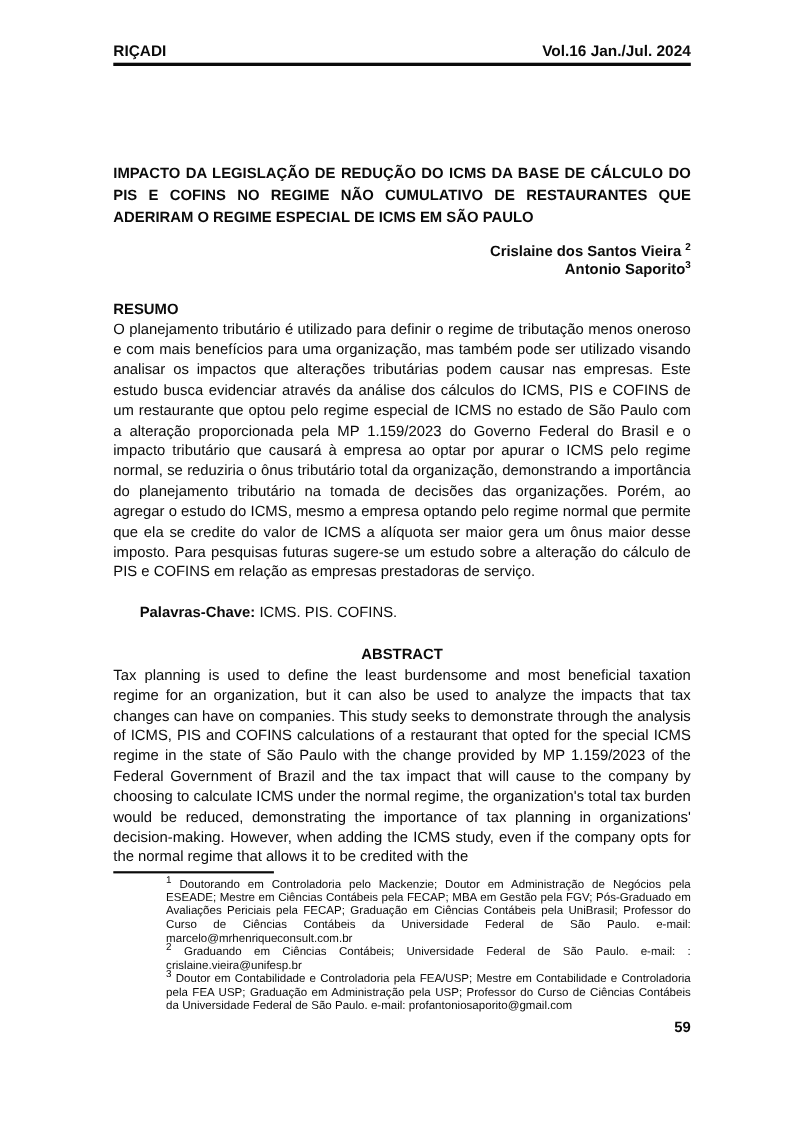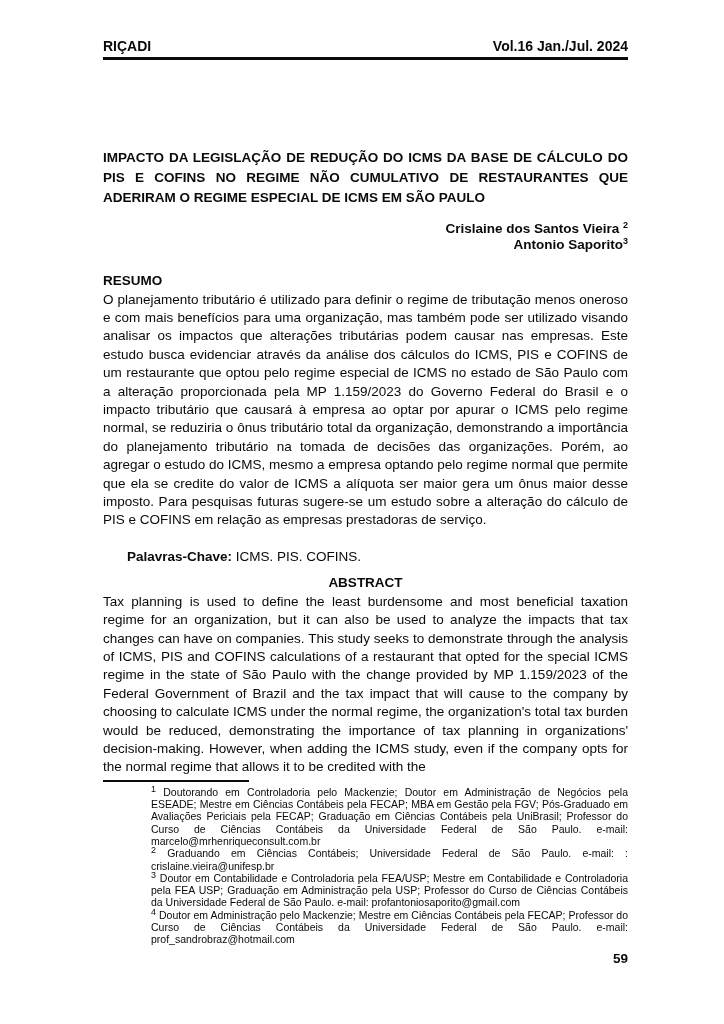--- a/index.html
+++ b/index.html
@@ -56,21 +56,21 @@
     text-align: justify;
   }
   .keywords-line {
     margin-top: 18px;
     font-size: 13.5px;
     line-height: 18.4px;
     padding-left: 24px;
   }
   .keywords-line .label { font-weight: bold; }
   .abstract-heading {
-    margin-top: 8px;
+    margin-top: 20px;
     text-align: center;
     font-size: 13.5px;
     font-weight: bold;
     line-height: 18.4px;
   }
   .footnote-rule {
     margin-top: 3px;
     width: 146px;
     border: none;
     border-top: 2.5px solid #0a0a0a;
@@ -115,18 +115,17 @@
 
   <div class="abstract-heading">ABSTRACT</div>
   <div class="body-paragraph">Tax planning is used to define the least burdensome and most beneficial taxation regime for an organization, but it can also be used to analyze the impacts that tax changes can have on companies. This study seeks to demonstrate through the analysis of ICMS, PIS and COFINS calculations of a restaurant that opted for the special ICMS regime in the state of São Paulo with the change provided by MP 1.159/2023 of the Federal Government of Brazil and the tax impact that will cause to the company by choosing to calculate ICMS under the normal regime, the organization's total tax burden would be reduced, demonstrating the importance of tax planning in organizations' decision-making. However, when adding the ICMS study, even if the company opts for the normal regime that allows it to be credited with the</div>
 
   <hr class="footnote-rule">
 
   <div class="footnotes">
     <div class="footnote"><sup>1</sup><span> Doutorando em Controladoria pelo Mackenzie; Doutor em Administração de Negócios pela ESEADE; Mestre em Ciências Contábeis pela FECAP; MBA em Gestão pela FGV; Pós-Graduado em Avaliações Periciais pela FECAP; Graduação em Ciências Contábeis pela UniBrasil; Professor do Curso de Ciências Contábeis da Universidade Federal de São Paulo. e-mail: marcelo@mrhenriqueconsult.com.br</span></div>
     <div class="footnote"><sup>2</sup><span> Graduando em Ciências Contábeis; Universidade Federal de São Paulo. e-mail: : crislaine.vieira@unifesp.br</span></div>
     <div class="footnote"><sup>3</sup><span> Doutor em Contabilidade e Controladoria pela FEA/USP; Mestre em Contabilidade e Controladoria pela FEA USP; Graduação em Administração pela USP; Professor do Curso de Ciências Contábeis da Universidade Federal de São Paulo. e-mail: profantoniosaporito@gmail.com</span></div>
-    <div class="footnote"><sup>4</sup><span> Doutor em Administração pelo Mackenzie; Mestre em Ciências Contábeis pela FECAP; Professor do Curso de Ciências Contábeis da Universidade Federal de São Paulo. e-mail: prof_sandrobraz@hotmail.com</span></div>
   </div>
 
   <div class="page-number">59</div>
 
 </div>
 
 </body></html>

